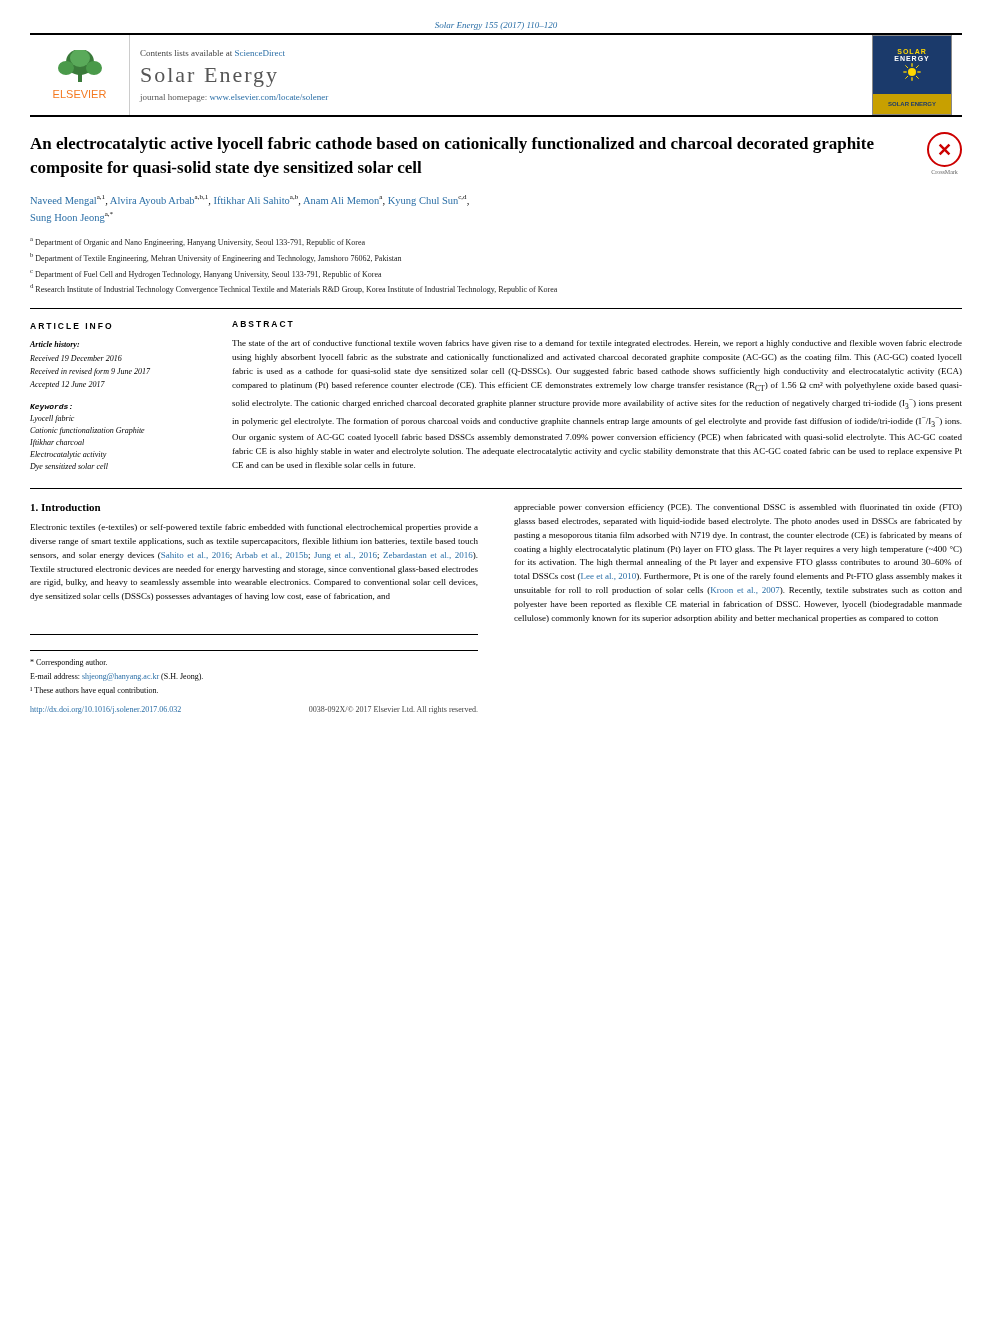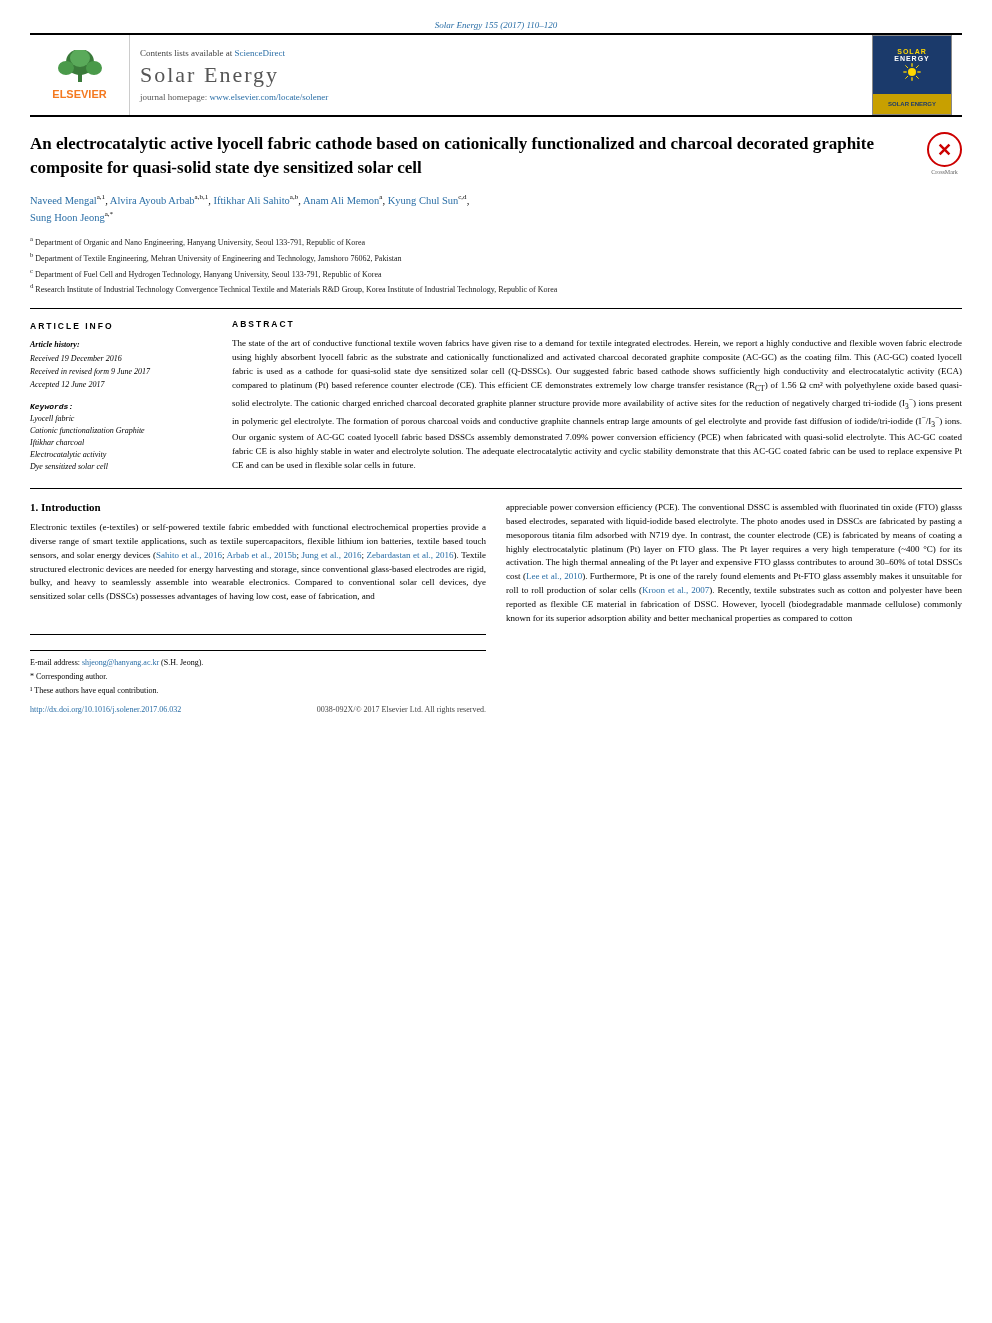--- a/index.html
+++ b/index.html
@@ -200,21 +200,21 @@
       color: #333;
     }
     
     .body-content {
       margin-top: 15px;
       border-top: 1px solid #000;
       padding-top: 12px;
     }
     .two-col-body {
       display: flex;
-      gap: 20px;
+      gap: 36px;
     }
     .body-left {
       flex: 1;
     }
     .body-right {
       flex: 1;
     }
     .section-number-title {
       font-size: 11px;
       font-weight: bold;
@@ -251,21 +251,21 @@
       color: #2a6ea6;
     }
     .footer-issn {
       font-size: 8px;
       color: #444;
     }
     
     .elsevier-text {
       font-family: Arial, sans-serif;
       font-size: 11px;
-      font-weight: bold;
+      font-weight: normal;
       color: #f47920;
       text-align: center;
     }
     .elsevier-tree {
       width: 60px;
       height: 35px;
       margin-bottom: 3px;
     }
     .divider-line {
       height: 1px;
@@ -398,26 +398,26 @@
             <span>1.</span> <span>Introduction</span>
           </div>
           <p class="body-text">
             Electronic textiles (e-textiles) or self-powered textile fabric embedded with functional electrochemical properties provide a diverse range of smart textile applications, such as textile supercapacitors, flexible lithium ion batteries, textile based touch sensors, and solar energy devices (<a class="body-link" href="#">Sahito et al., 2016</a>; <a class="body-link" href="#">Arbab et al., 2015b</a>; <a class="body-link" href="#">Jung et al., 2016</a>; <a class="body-link" href="#">Zebardastan et al., 2016</a>). Textile structured electronic devices are needed for energy harvesting and storage, since conventional glass-based electrodes are rigid, bulky, and heavy to seamlessly assemble into wearable electronics. Compared to conventional solar cell devices, dye sensitized solar cells (DSSCs) possesses advantages of having low cost, ease of fabrication, and
           </p>
 
           <div style="margin-top:30px;">
             <div class="divider-line"></div>
             <div class="footer-notes">
               <div class="footer-note">
+                <span>* Corresponding author.</span>
+              </div>
+              <div class="footer-note">
                 <span>E-mail address:</span>
                 <a class="body-link" href="#"><span>shjeong@hanyang.ac.kr</span></a>
                 <span>(S.H. Jeong).</span>
-              </div>
-              <div class="footer-note">
-                <span>* Corresponding author.</span>
               </div>
               <div class="footer-note">¹ These authors have equal contribution.</div>
             </div>
             <div class="footer-links">
               <a class="footer-doi body-link" href="#"><span>http://dx.doi.org/10.1016/j.solener.2017.06.032</span></a>
               <span class="footer-issn">0038-092X/© 2017 Elsevier Ltd. All rights reserved.</span>
             </div>
           </div>
         </div>
 

